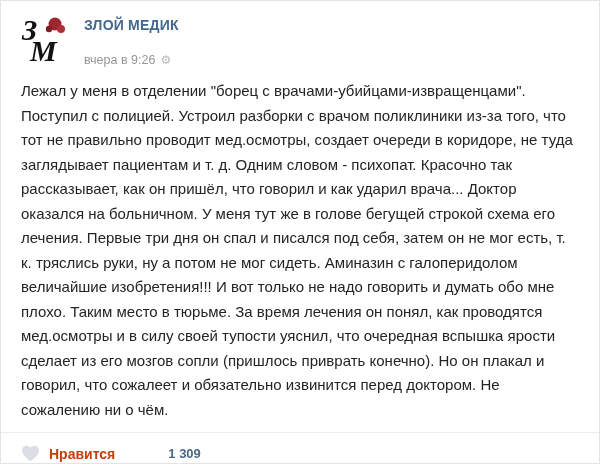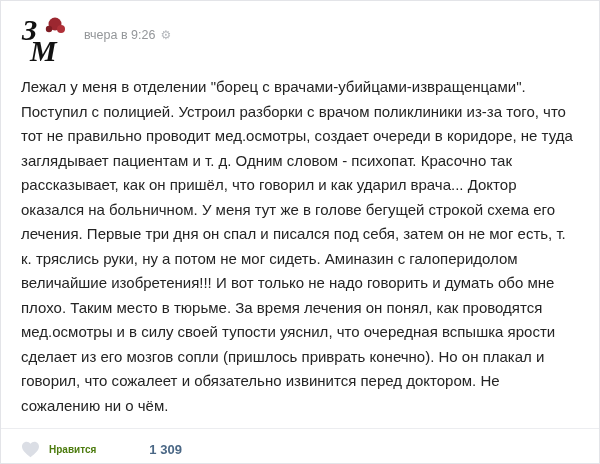--- a/index.html
+++ b/index.html
@@ -12,51 +12,52 @@
     position:relative;
     overflow:hidden;
     -webkit-font-smoothing:antialiased;
   }
   .post-header{display:flex;padding:12px 20px 8px 18px;}
   .avatar-logo{width:50px;height:50px;flex:0 0 50px;background:#fff;position:relative;cursor:pointer;}
   .avatar-logo svg{width:50px;height:50px;display:block;}
   .logo-letter{font-family:"Liberation Serif", serif;font-style:italic;font-weight:bold;fill:#121212;}
   .header-info{margin-left:15px;padding-top:4px;}
   .author{color:#44678d;font-weight:bold;font-size:14px;letter-spacing:.2px;cursor:pointer;}
-  .timestamp{color:#939699;font-size:12.5px;margin-top:11px;display:flex;align-items:center;gap:5px;cursor:pointer;}
+  .timestamp{color:#939699;font-size:12.5px;margin-top:20px;display:flex;align-items:center;gap:5px;cursor:pointer;}
   .gear{font-size:12px;color:#b4b7bc;line-height:1;}
   .post-body{
     padding:4px 24px 10px 20px;
     font-size:15px;line-height:24.5px;color:#242424;
     white-space:pre-wrap;
   }
   .likes-row{
     border-top:1px solid #ecedf0;border-bottom:1px solid #ecedf0;
     height:43px;box-sizing:border-box;
     display:flex;align-items:center;gap:9px;
     padding:0 20px;cursor:pointer;
   }
-  .likes-row .label{color:#4d7c0f;font-size:10px;font-weight:bold;}
+  .likes-row .label{color:#c2410c;font-size:14px;font-weight:bold;}
   .likes-row .count{color:#4a6785;font-size:13px;font-weight:bold;margin-left:44px;}
   .heart{display:block;}
 </style>
 </head>
 <body>
 
 <div class="post-header">
   <div class="avatar-logo">
     <svg viewBox="0 0 50 50">
       <circle cx="36" cy="11" r="6.5" fill="#9c2730"></circle>
       <circle cx="42" cy="16" r="4" fill="#b03038"></circle>
       <circle cx="30" cy="16" r="3.2" fill="#7e1d24"></circle>
       <text x="3" y="27" font-size="30" class="logo-letter">З</text>
       <text x="11" y="48" font-size="30" class="logo-letter">М</text>
     </svg>
   </div>
   <div class="header-info">
+    <div class="author">ЗЛОЙ МЕДИК</div>
     <div class="timestamp">
       <span>вчера в 9:26</span>
       <span class="gear">⚙</span>
     </div>
   </div>
 </div>
 
 <div class="post-body">Лежал у меня в отделении "борец с врачами-убийцами-извращенцами". Поступил с полицией. Устроил разборки с врачом поликлиники из-за того, что тот не правильно проводит мед.осмотры, создает очереди в коридоре, не туда заглядывает пациентам и т. д. Одним словом - психопат. Красочно так рассказывает, как он пришёл, что говорил и как ударил врача... Доктор оказался на больничном. У меня тут же в голове бегущей строкой схема его лечения. Первые три дня он спал и писался под себя, затем он не мог есть, т. к. тряслись руки, ну а потом не мог сидеть. Аминазин с галоперидолом величайшие изобретения!!! И вот только не надо говорить и думать обо мне плохо. Таким место в тюрьме. За время лечения он понял, как проводятся мед.осмотры и в силу своей тупости уяснил, что очередная вспышка ярости сделает из его мозгов сопли (пришлось приврать конечно). Но он плакал и говорил, что сожалеет и обязательно извинится перед доктором. Не сожалению ни о чём.</div>
 
 <div class="likes-row">

